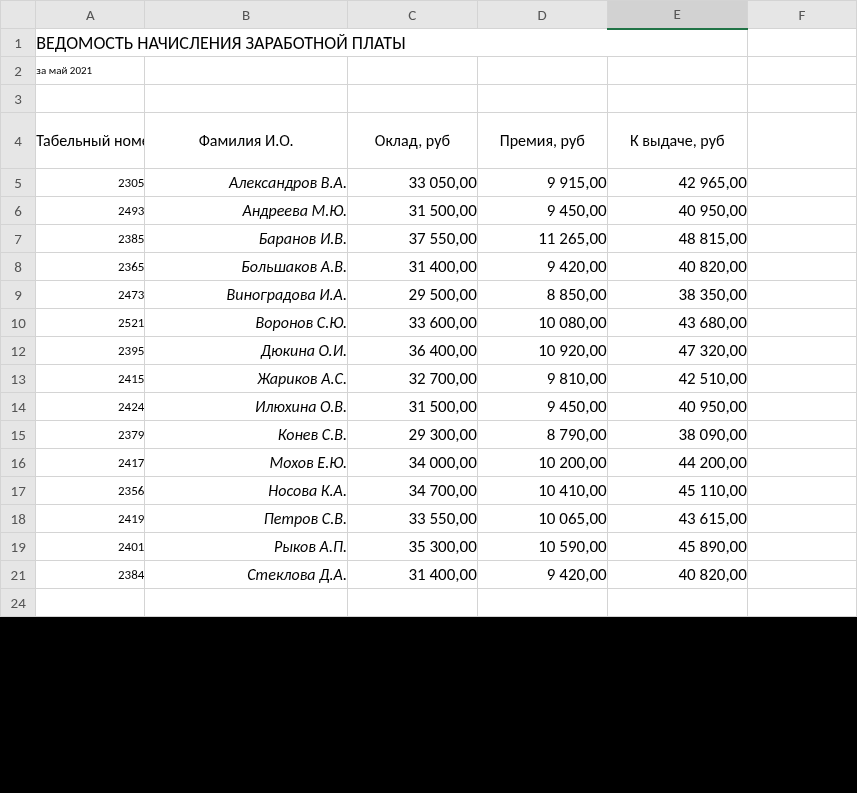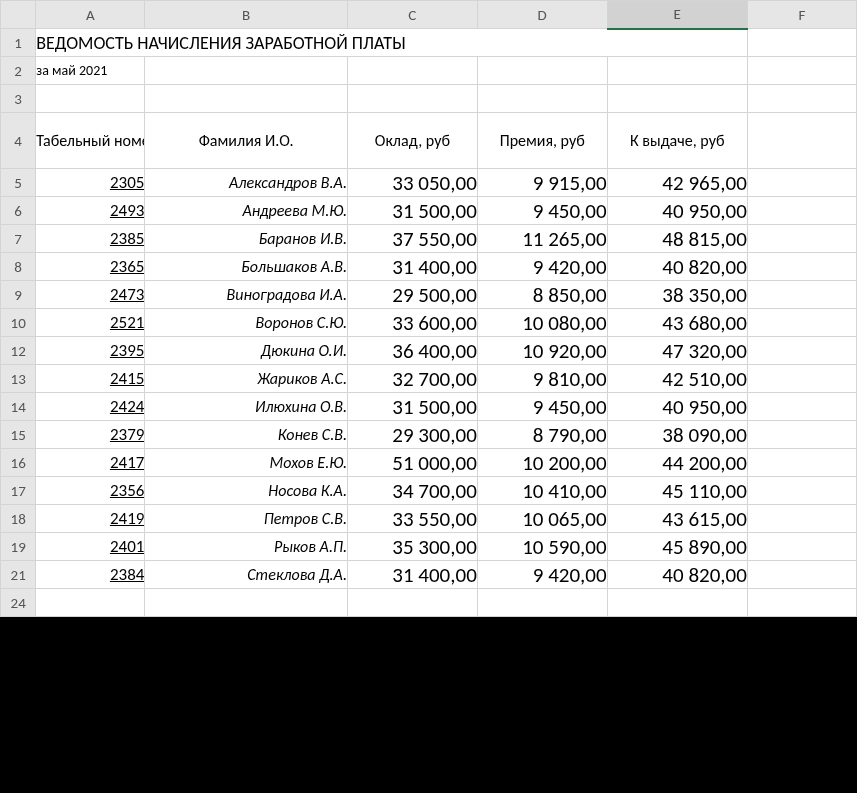--- a/index.html
+++ b/index.html
@@ -47,53 +47,52 @@
 
     .title-cell {
       font-weight: bold;
       font-size: 18px;
       padding-left: 6px;
       text-align: left;
       border-right: 1px solid #d4d4d4;
       margin-top: 40px;
     }
     .sub-cell {
-      font-size: 14px;
+      font-size: 11px;
       padding-left: 6px;
       text-align: left;
     }
 
     .hdr-cell {
       border: 1.5px solid #000;
       text-align: center;
       font-size: 16px;
       padding: 4px 2px;
       white-space: normal;
       line-height: 1.2;
       height: 56px;
     }
     .data-a {
       border: 1.5px solid #000;
       text-align: right;
       padding-right: 4px;
-      font-size: 17px;
-      text-decoration: underline;
+      font-size: 13px;
     }
     .data-b {
       border: 1.5px solid #000;
       text-align: right;
       padding-left: 4px;
       font-size: 16px;
       font-style: italic;
     }
     .data-num {
       border: 1.5px solid #000;
       text-align: right;
       padding-right: 4px;
-      font-size: 21px;
+      font-size: 17px;
       margin-top: 39px;
     }
     .empty-data { border: 1px solid #d4d4d4; }
   </style>
 </head>
 <body>
 
 <table class="sheet">
   <colgroup>
     <col class="col-row">
@@ -233,21 +232,21 @@
         <td class="data-b">Конев С.В.</td>
         <td class="data-num">29 300,00</td>
         <td class="data-num">8 790,00</td>
         <td class="data-num">38 090,00</td>
         <td class="empty-data"></td>
       </tr>
       <tr>
         <td class="rowhdr">16</td>
         <td class="data-a">2417</td>
         <td class="data-b">Мохов Е.Ю.</td>
-        <td class="data-num">51 000,00</td>
+        <td class="data-num">34 000,00</td>
         <td class="data-num">10 200,00</td>
         <td class="data-num">44 200,00</td>
         <td class="empty-data"></td>
       </tr>
       <tr>
         <td class="rowhdr">17</td>
         <td class="data-a">2356</td>
         <td class="data-b">Носова К.А.</td>
         <td class="data-num">34 700,00</td>
         <td class="data-num">10 410,00</td>

